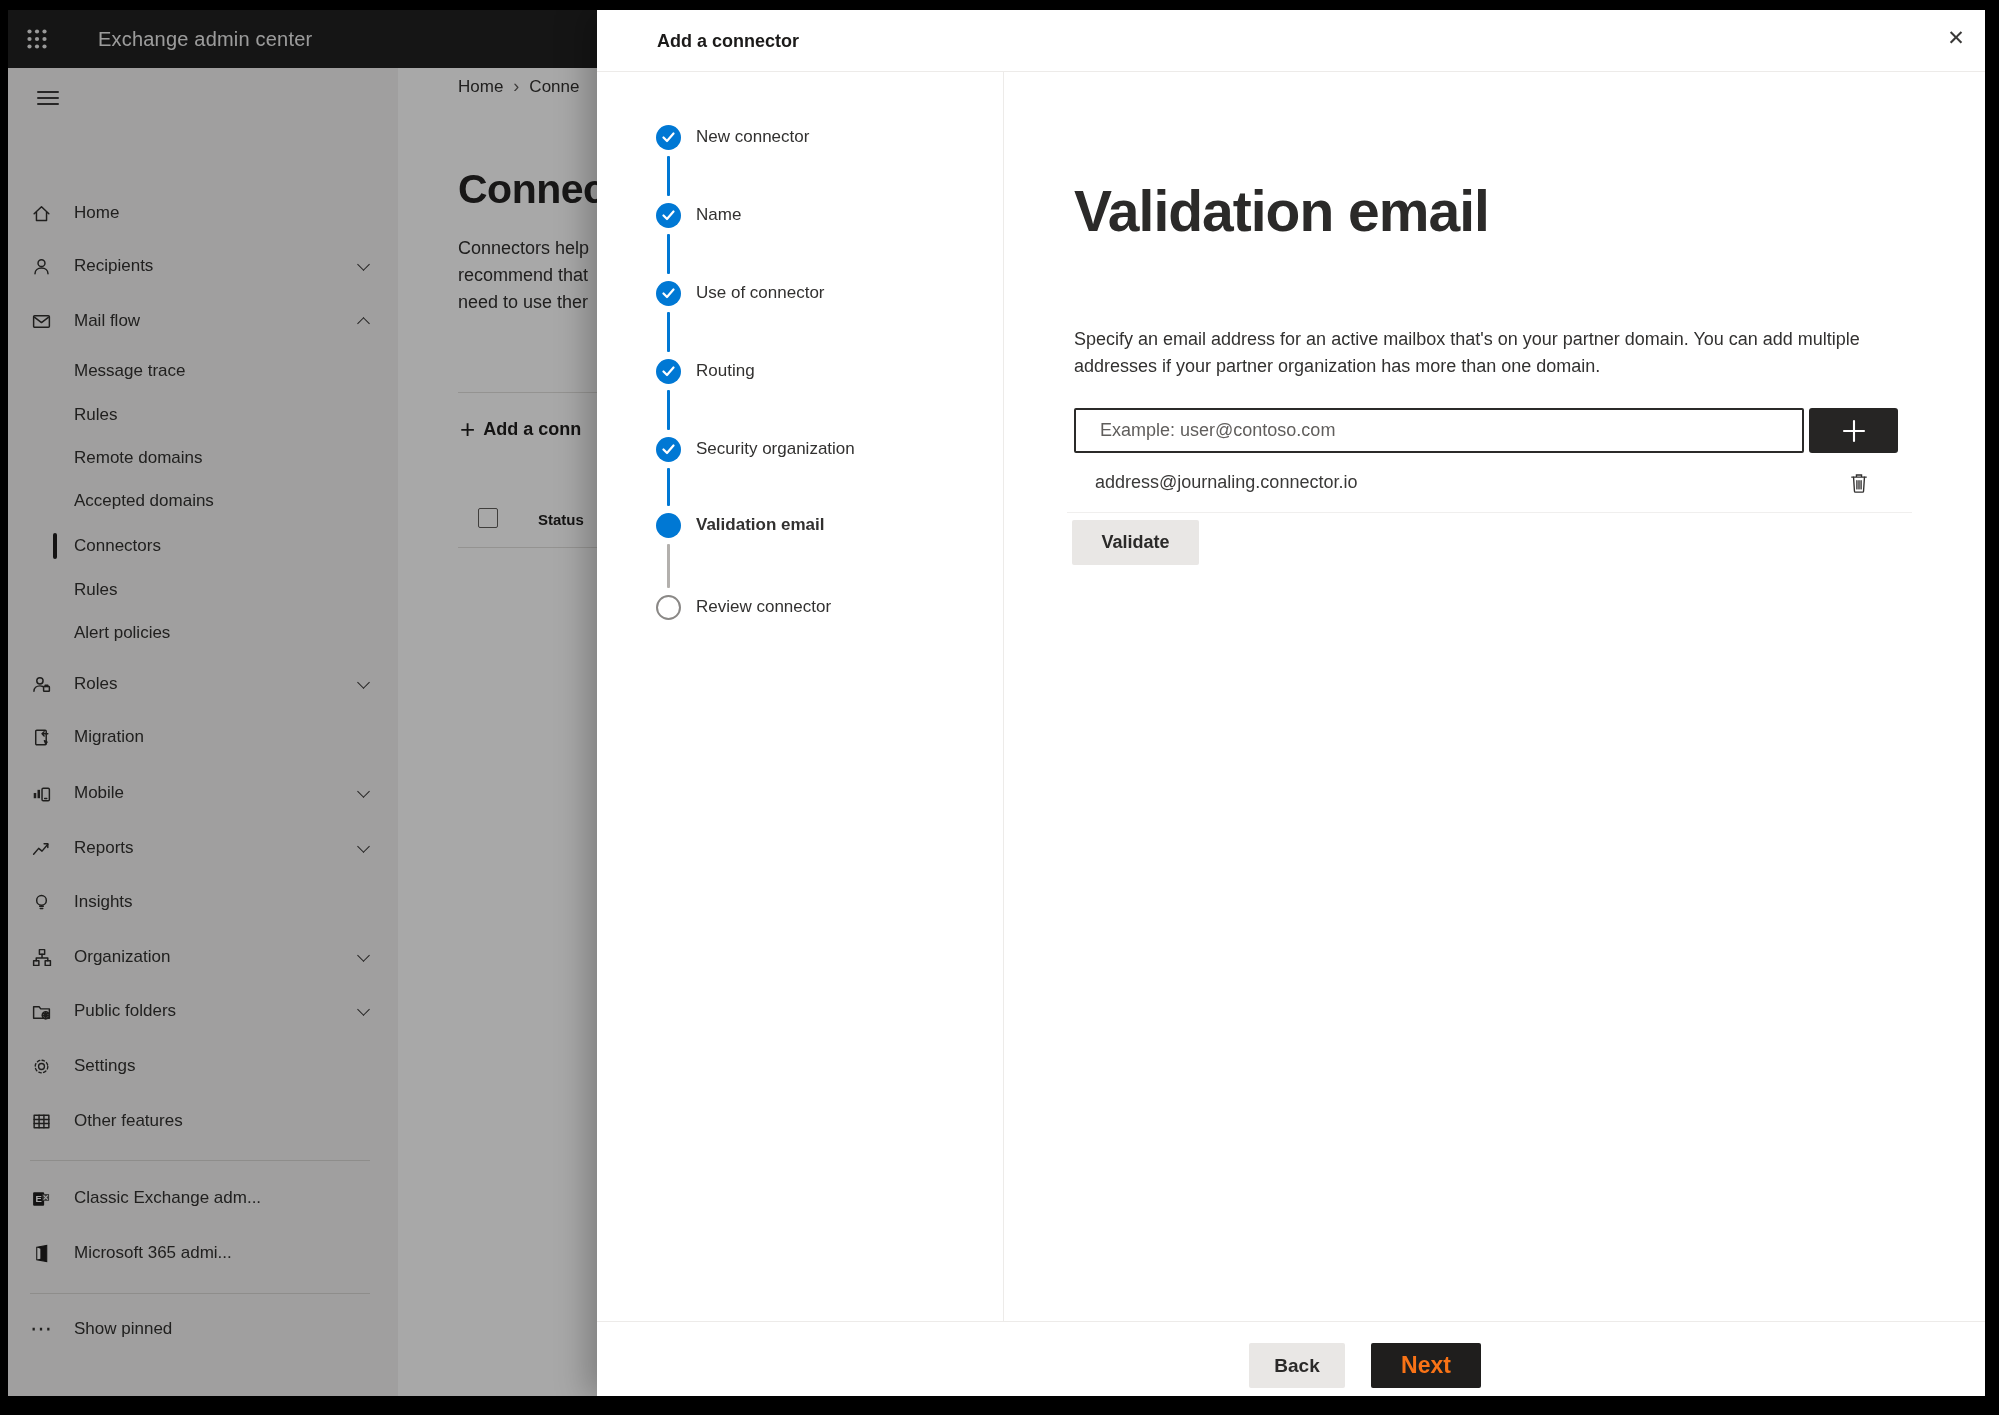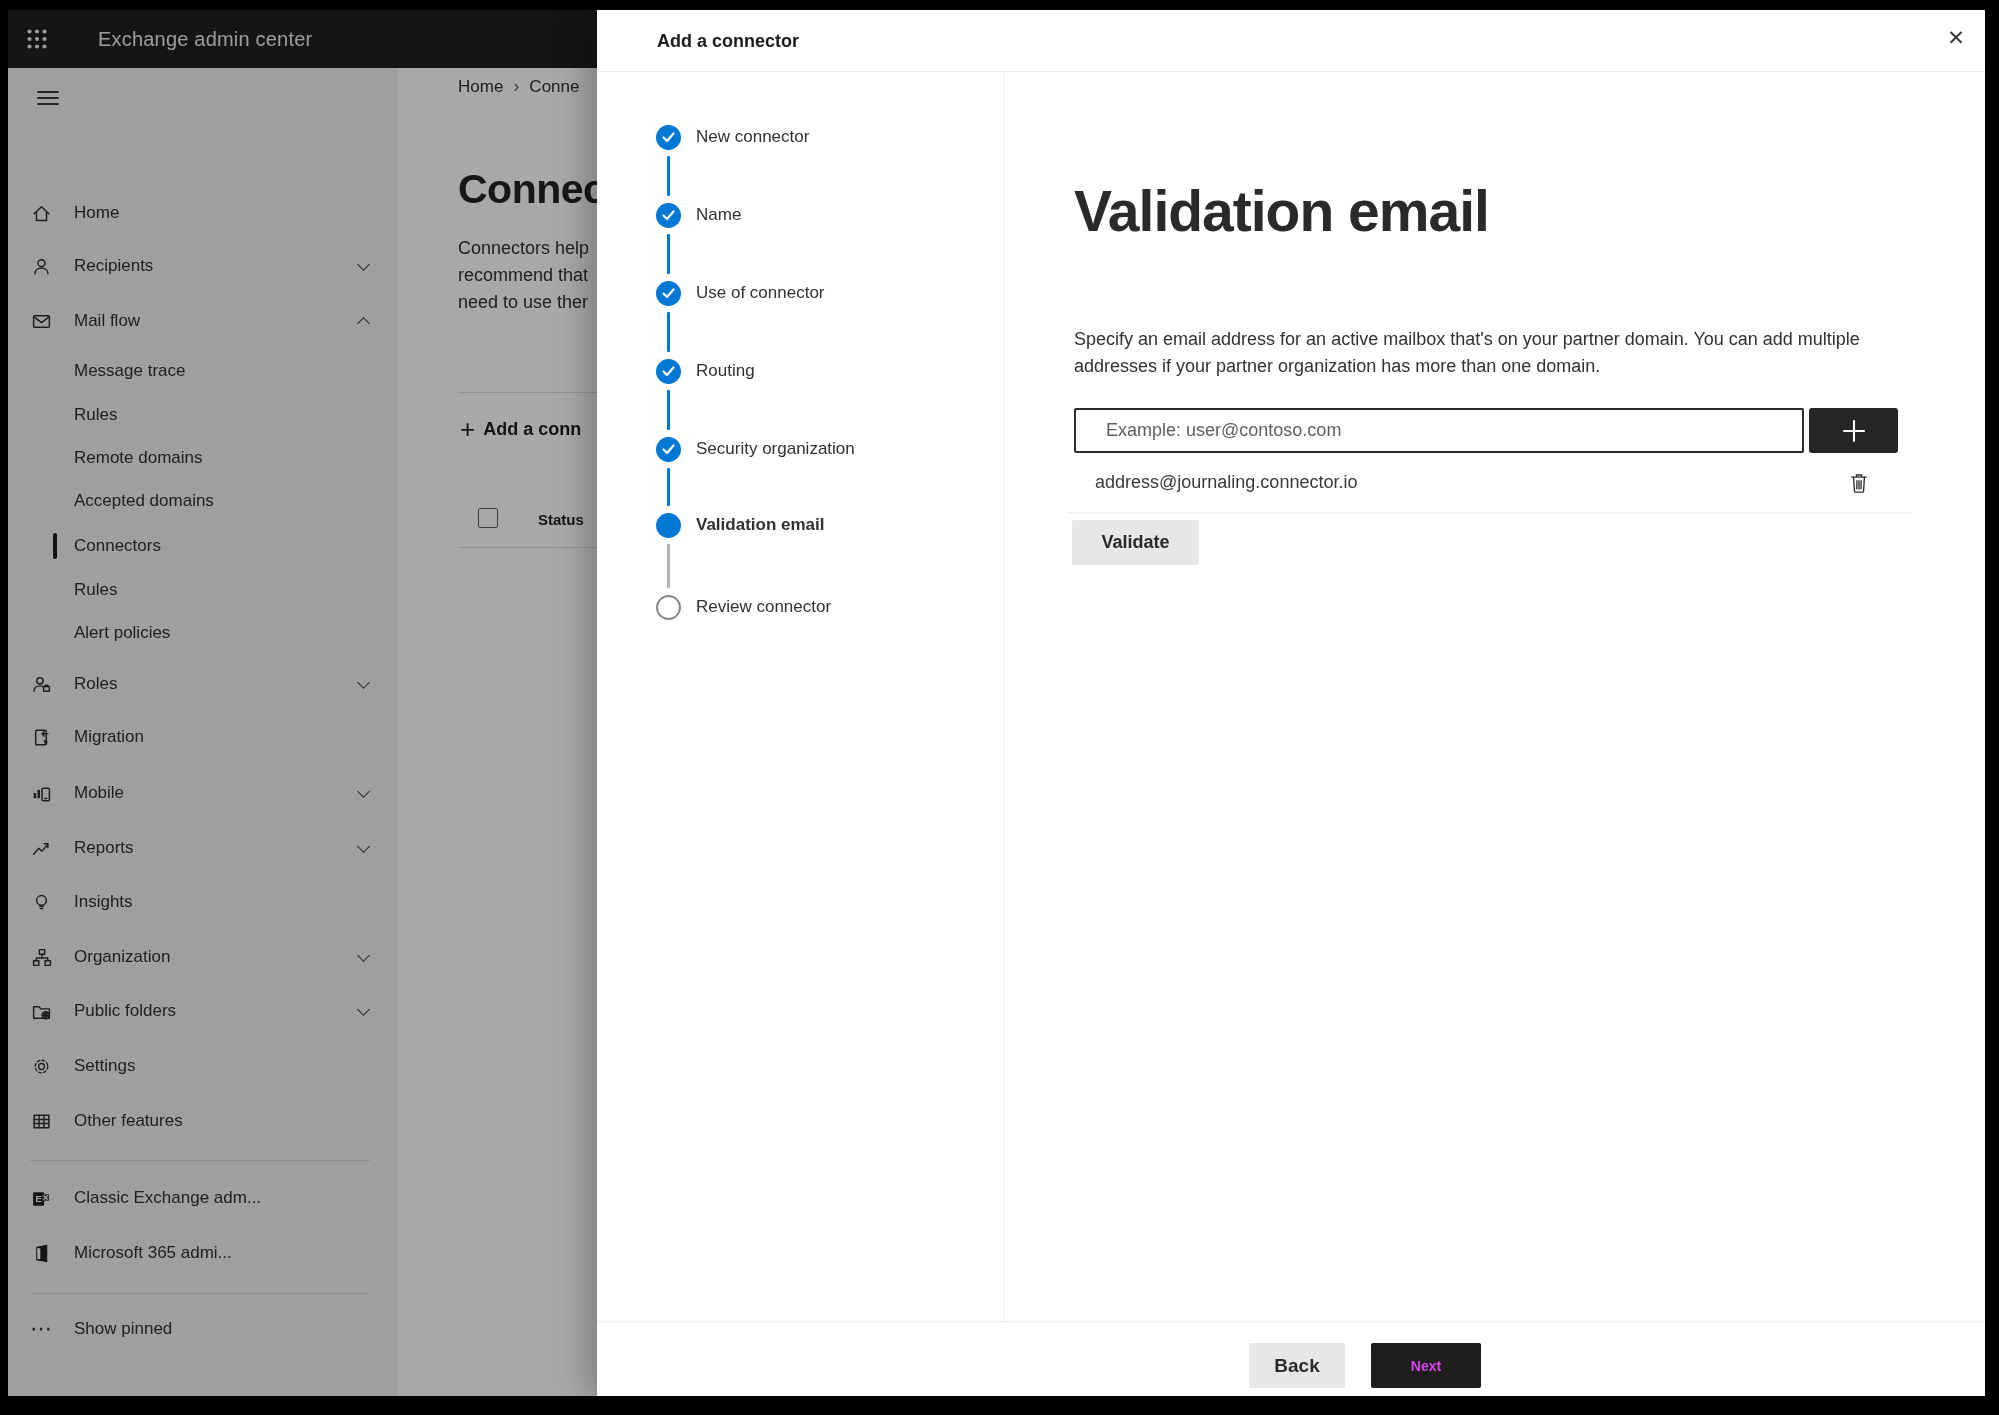--- a/index.html
+++ b/index.html
@@ -51,30 +51,30 @@
   .step{position:absolute;left:59px;height:26px;display:flex;align-items:center;gap:15px;}
   .step-circle{width:25px;height:25px;border-radius:50%;background:#0078d4;display:flex;align-items:center;justify-content:center;flex:0 0 25px;}
   .step-circle.upcoming{background:#fff;border:2px solid #8a8886;}
   .step-label{font-size:17px;color:#323130;white-space:nowrap;}
   .step.current .step-label{font-weight:700;}
   .step-line{position:absolute;left:70px;width:3px;background:#0078d4;border-radius:1px;}
   .step-line.gray{background:#b3b0ad;}
 
   .v-heading{position:absolute;left:477px;top:168px;font-size:57px;font-weight:700;color:#2b2a29;letter-spacing:-1px;white-space:nowrap;}
   .v-desc{position:absolute;left:477px;top:316px;width:790px;font-size:18px;line-height:27px;color:#323130;}
-  .email-input{position:absolute;left:477px;top:398px;width:730px;height:45px;border:2px solid #2b2a29;border-radius:2px;padding:0 30px;font-size:18px;color:#323130;font-family:"Liberation Sans",sans-serif;outline:none;background:#fff;}
+  .email-input{position:absolute;left:477px;top:398px;width:730px;height:45px;border:2px solid #2b2a29;border-radius:2px;padding:0 24px;font-size:18px;color:#323130;font-family:"Liberation Sans",sans-serif;outline:none;background:#fff;}
   .email-input::placeholder{color:#605e5c;}
   .plus-btn{position:absolute;left:1212px;top:398px;width:89px;height:45px;background:#262524;border:none;border-radius:3px;display:flex;align-items:center;justify-content:center;cursor:pointer;}
   .added-address{position:absolute;left:498px;top:462px;font-size:18px;color:#3a3938;}
   .trash-btn{position:absolute;left:1246px;top:457px;width:32px;height:32px;display:flex;align-items:center;justify-content:center;background:none;border:none;cursor:pointer;}
   .addr-divider{position:absolute;left:470px;top:502px;width:845px;height:1px;background:#f0efee;}
   .validate-btn{position:absolute;left:475px;top:510px;width:127px;height:45px;background:#e9e7e5;border:none;border-radius:2px;font-size:18px;font-weight:600;color:#2b2a29;font-family:"Liberation Sans",sans-serif;cursor:pointer;}
   .panel-footer{position:absolute;left:0;right:0;bottom:0;height:75px;border-top:1px solid #edebe9;background:#fff;}
   .back-btn{position:absolute;left:652px;top:21px;width:96px;height:45px;background:#e9e7e5;border:none;border-radius:2px;font-size:19px;font-weight:600;color:#2b2a29;font-family:"Liberation Sans",sans-serif;cursor:pointer;}
-  .next-btn{position:absolute;left:774px;top:21px;width:110px;height:45px;background:#1f1e1d;border:none;border-radius:2px;font-size:14px;font-weight:600;color:#d946ef;font-family:"Liberation Sans",sans-serif;cursor:pointer;}
+  .next-btn{position:absolute;left:774px;top:21px;width:110px;height:45px;background:#1f1e1d;border:none;border-radius:2px;font-size:23px;font-weight:600;color:#f97316;font-family:"Liberation Sans",sans-serif;cursor:pointer;}
 
   svg.lineic{stroke:#2f2e2d;stroke-width:1.4;fill:none;stroke-linecap:round;stroke-linejoin:round;}
 </style>
 </head>
 <body>
 
 <div class="screen">
 
   <div class="topbar">
     <div class="waffle-btn">

